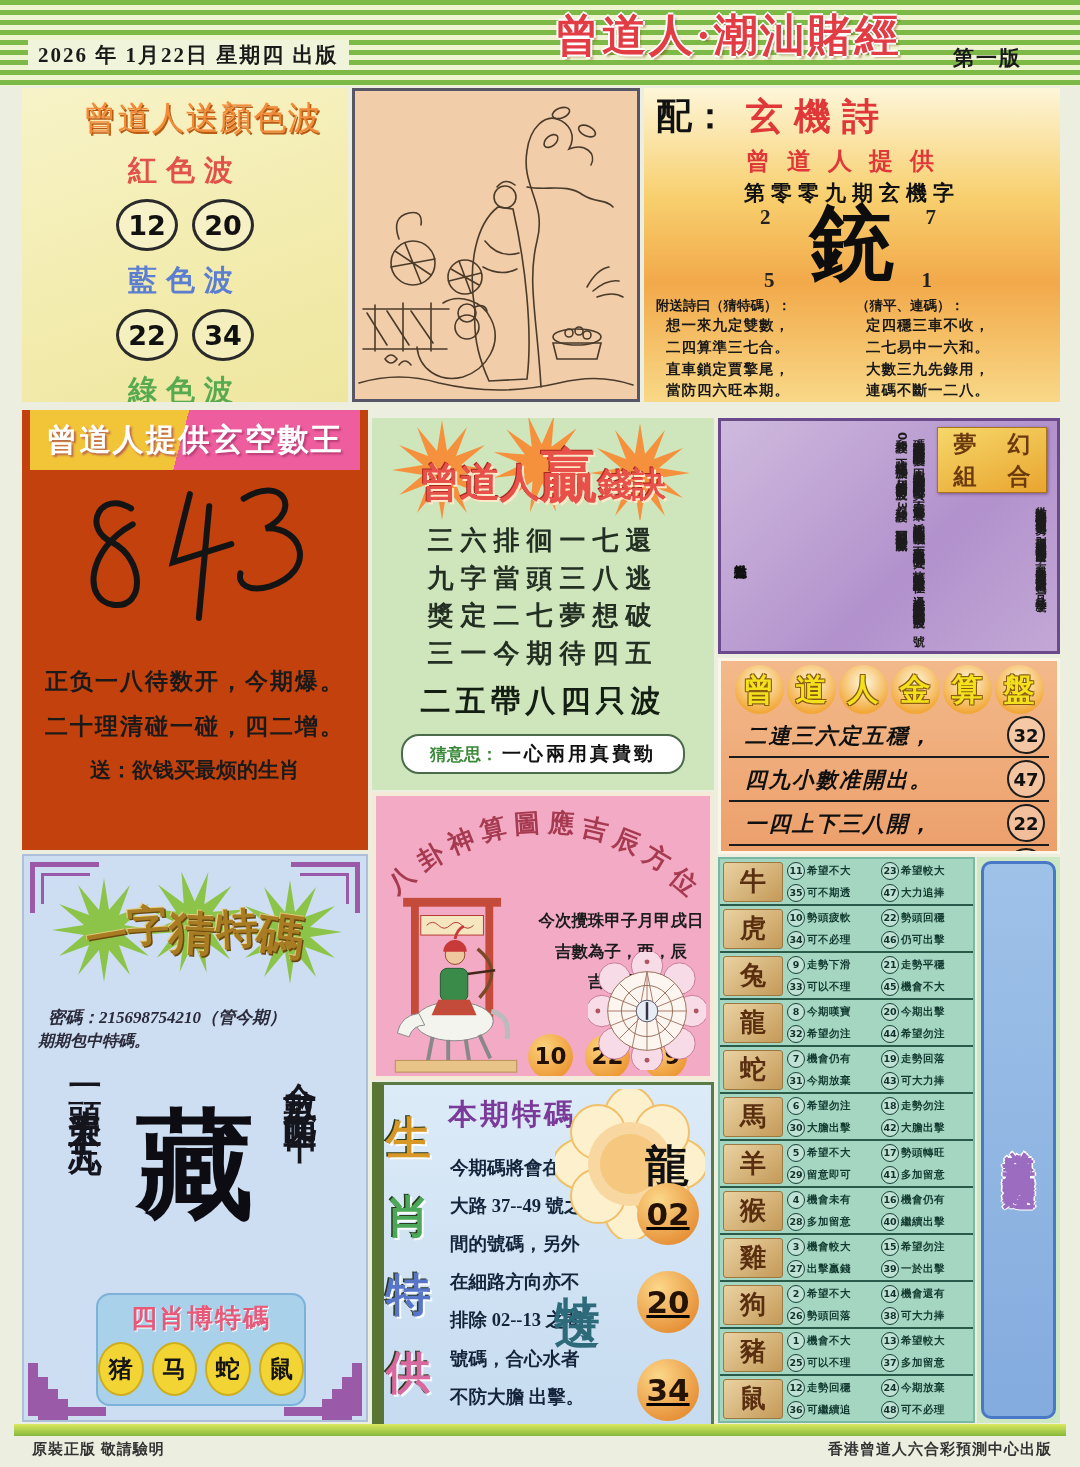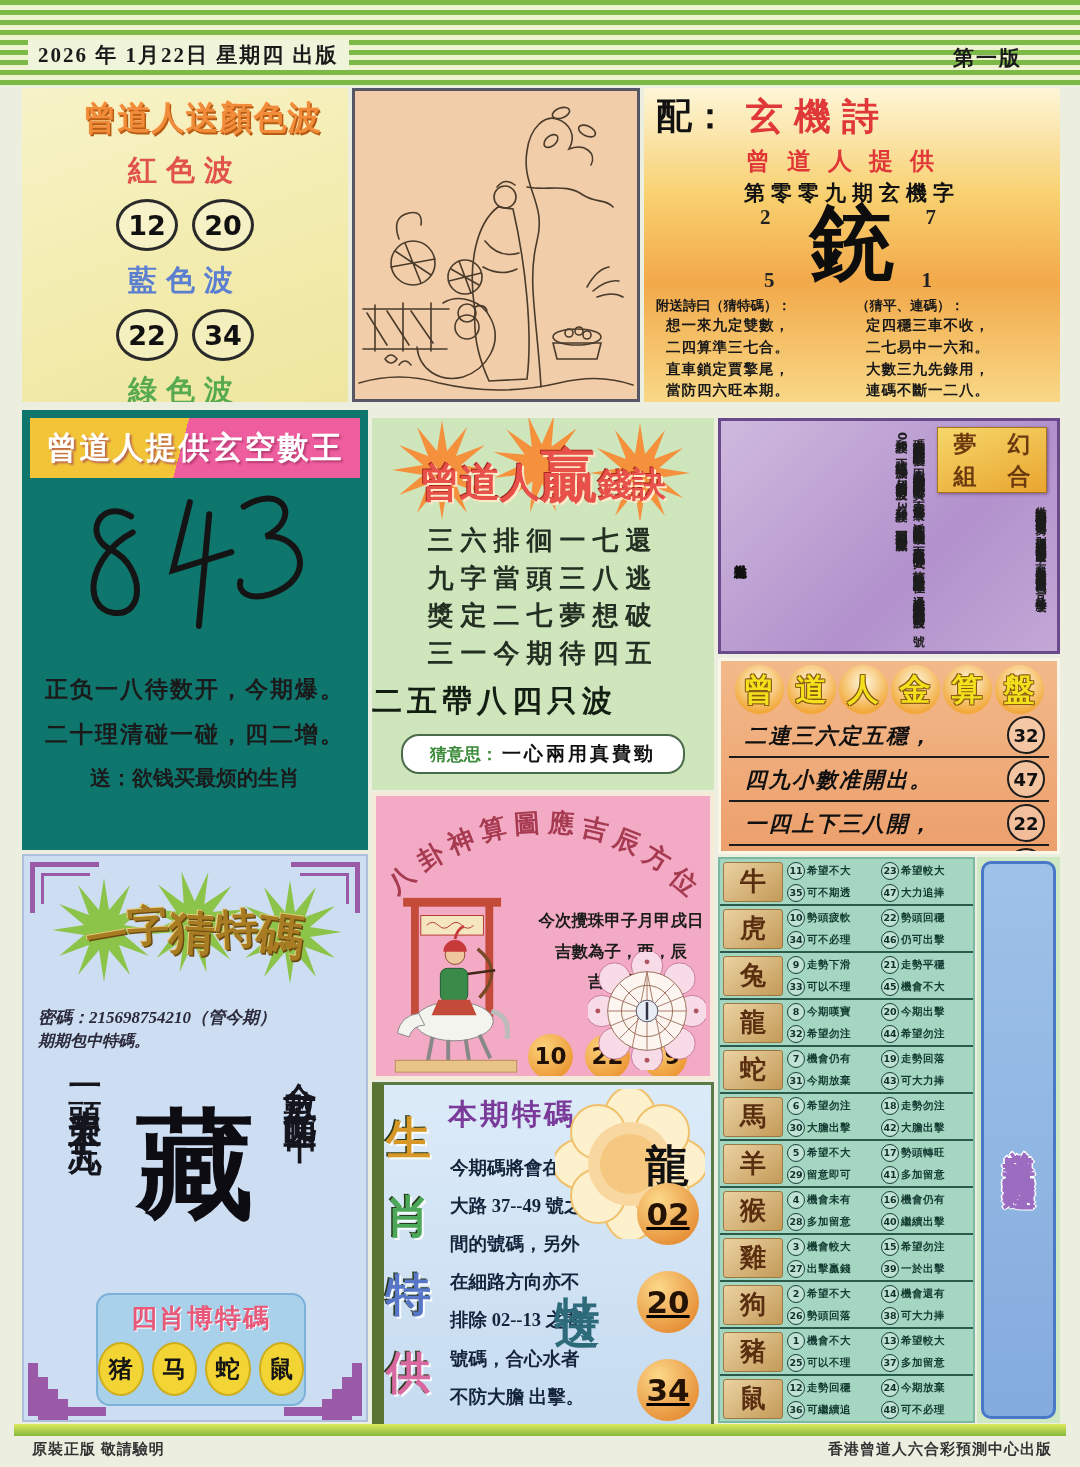--- a/index.html
+++ b/index.html
@@ -13,21 +13,21 @@
   .paper-title{position:absolute;left:555px;top:6px;font-family:"Liberation Serif",serif;
     font-size:44px;font-weight:900;color:#e23c44;letter-spacing:3px;
     text-shadow:-2px 0 #fff,2px 0 #fff,0 -2px #fff,0 2px #fff,3px 3px 2px rgba(120,60,0,.35);}
   .date-line{position:absolute;left:28px;top:40px;font-family:"Liberation Serif",serif;
     font-size:21px;font-weight:700;color:#1a1a1a;background:#f0f4da;padding:1px 10px;letter-spacing:2px;}
   .edition{position:absolute;right:58px;top:44px;font-family:"Liberation Serif",serif;
     font-size:21px;font-weight:700;color:#1a1a1a;letter-spacing:2px;}
 
   
   #wave{left:22px;top:88px;width:326px;height:314px;background:linear-gradient(160deg,#f8f3c8,#f1eaa8 70%,#eee6a0);padding:8px 0 0 0;}
-  .wave-title{text-align:center;font-size:33px;font-weight:700;color:#f08c3a;letter-spacing:1px;
+  .wave-title{text-align:center;font-size:33px;font-weight:400;color:#f08c3a;letter-spacing:1px;
     font-family:"Liberation Serif",serif;
     text-shadow:1.5px 1.5px 0 #b85c14,-1px -1px 0 #ffe8b0;margin-left:35px;}
   .wave-group{width:240px;margin:10px auto 0;}
   .wave-label{font-size:29px;font-weight:900;letter-spacing:9px;font-family:"Liberation Serif",serif;text-align:center;}
   .wave-label.red{color:#e0524a;} .wave-label.blue{color:#5b7ed0;} .wave-label.green{color:#58aa50;}
   .ball-row{display:flex;justify-content:center;gap:14px;margin-top:8px;}
   .wball{width:56px;height:46px;border:3px solid #2a2a2a;border-radius:50%;display:flex;align-items:center;
     justify-content:center;font-size:27px;font-weight:800;color:#111;background:rgba(255,255,255,.25);}
 
   
@@ -49,21 +49,21 @@
   .m-num{position:absolute;font-size:21px;font-weight:700;color:#222;font-family:"Liberation Serif",serif;}
   .m-num.tl{left:104px;top:-2px;} .m-num.tr{right:112px;top:-2px;}
   .m-num.bl{left:108px;bottom:0;} .m-num.br{right:116px;bottom:0;}
   .m-poems{display:flex;gap:8px;margin-top:4px;font-family:"Liberation Serif",serif;color:#191919;}
   .m-col{flex:1;}
   .m-head{font-size:13.5px;font-weight:800;}
   .m-line{font-size:14.5px;font-weight:800;line-height:1.5;padding-left:10px;letter-spacing:1px;}
   .m-foot1{margin-top:3px;font-size:17.5px;font-weight:900;font-family:"Liberation Serif",serif;color:#111;display:flex;gap:14px;}
 
   
-  #pink{left:22px;top:410px;width:346px;height:440px;background:#0f766e;padding:8px 8px;}
+  #pink{left:22px;top:410px;width:346px;height:440px;background:#c2410c;padding:0 8px;}
   .pink-banner{height:60px;display:flex;align-items:center;justify-content:center;
     background:linear-gradient(105deg,#f2c438 46%,#ee5d9d 46%);
     font-size:31px;font-weight:900;color:#fff;letter-spacing:2px;font-family:"Liberation Serif",serif;
     text-shadow:2px 2px 2px rgba(150,40,90,.6);}
   .scribble{display:block;margin:4px auto 0;}
   .pink-lines{margin-top:10px;text-align:center;}
   .pink-line{font-size:23px;font-weight:800;color:#1a1a1a;line-height:1.95;letter-spacing:2px;
     font-family:"Liberation Serif",serif;}
   .pink-gift{margin-top:6px;text-align:center;font-size:21px;font-weight:800;color:#1a1a1a;
     font-family:"Liberation Serif",serif;}
@@ -71,21 +71,21 @@
   
   #green{left:372px;top:418px;width:342px;height:372px;background:#cfe6bd;}
   .win-titlewrap{position:relative;height:102px;}
   .win-stars{position:absolute;left:0;top:0;}
   .win-title{position:absolute;left:0;right:0;top:20px;text-align:center;font-family:"Liberation Serif",serif;
     color:#e8504a;font-weight:900;text-shadow:2px 2px 0 #ffe9c8,-1px -1px 0 #a82820;}
   .win-title .t-sm{font-size:40px;} .win-title .t-big{font-size:58px;} .win-title .t-md{font-size:34px;}
   .win-lines{text-align:center;margin-top:2px;}
   .win-line{font-size:26px;font-weight:900;color:#222f22;letter-spacing:7px;line-height:1.45;
     font-family:"Liberation Serif",serif;}
-  .win-highlight{font-size:30px;font-weight:900;color:#141f14;letter-spacing:5px;
+  .win-highlight{text-align:center;font-size:30px;font-weight:900;color:#141f14;letter-spacing:5px;
     margin-top:8px;font-family:Liberation Mono, monospace;}
   .win-pill{width:280px;margin:12px auto 0;background:#fff;border:2px solid #4a6a4a;border-radius:18px;
     padding:5px 0;text-align:center;font-family:"Liberation Serif",serif;}
   .pill-label{font-size:17px;font-weight:900;color:#3a8a3a;}
   .pill-text{font-size:19px;font-weight:900;color:#111;letter-spacing:3px;}
 
   
   #purple{left:718px;top:418px;width:342px;height:236px;border:3px solid #6a4a8a;
     background:linear-gradient(135deg,#cfbade,#b291cc 60%,#c3a8d6);}
   .dream-titlebox{position:absolute;top:6px;right:10px;width:108px;height:64px;display:flex;flex-wrap:wrap;
@@ -153,21 +153,21 @@
   .oc-titlewrap{position:relative;height:120px;margin-top:14px;}
   .oc-stars{position:absolute;left:18px;top:0;}
   .oc-title{position:absolute;left:0;right:0;top:28px;text-align:center;}
   .oc-title .ch{display:inline-block;font-size:42px;font-weight:900;color:#a87c22;font-family:"Liberation Serif",serif;
     text-shadow:1.5px 1.5px 0 #6a4a10,-1px -1px 0 #e8cc80;}
   .oc-title .ch0{transform:rotate(-10deg) translateY(6px);}
   .oc-title .ch1{transform:rotate(-4deg) translateY(-5px);}
   .oc-title .ch2{transform:rotate(3deg) translateY(4px);font-size:47px;}
   .oc-title .ch3{transform:rotate(-3deg) translateY(-2px);}
   .oc-title .ch4{transform:rotate(8deg) translateY(7px);font-size:47px;}
-  .oc-code1{margin:16px 0 0 14px;font-size:17px;font-weight:800;color:#2a2a3a;font-family:"Liberation Serif",serif;font-style:italic;}
+  .oc-code1{margin:16px 0 0 24px;font-size:17px;font-weight:800;color:#2a2a3a;font-family:"Liberation Serif",serif;font-style:italic;}
   .oc-code2{margin:2px 0 0 14px;font-size:16px;font-weight:800;color:#2a2a3a;font-family:"Liberation Serif",serif;font-style:italic;}
   .oc-left-vert{position:absolute;left:38px;top:212px;height:250px;font-size:33px;font-weight:800;color:#15151d;
     font-family:"Liberation Serif",serif;letter-spacing:8px;}
   .oc-right-vert{position:absolute;right:44px;top:200px;height:250px;font-size:33px;font-weight:800;color:#15151d;
     font-family:"Liberation Serif",serif;letter-spacing:8px;}
   .oc-big{position:absolute;left:0;right:0;top:252px;text-align:center;font-size:118px;font-weight:900;color:#0c0c12;
     font-family:"Liberation Serif",serif;line-height:1;}
   .four-box{position:absolute;left:72px;bottom:14px;width:206px;background:#a9d1ea;border:2px solid #7cb2d8;
     border-radius:14px;padding:6px 0 8px;}
   .four-title{text-align:center;font-size:26px;font-weight:900;color:#e85878;letter-spacing:2px;
@@ -226,20 +226,21 @@
     font-family:"Liberation Serif",serif;letter-spacing:1px;}
   .footer-right{position:absolute;right:28px;top:1440px;font-size:15px;font-weight:800;color:#333;
     font-family:"Liberation Serif",serif;letter-spacing:1px;}
 </style>
 </head>
 <body>
 
 <div class="page">
 
   <div class="header">
+    <div class="paper-title">曾道人·潮汕賭經</div>
     <div class="date-line">2026 年 1月22日 星期四 出版</div>
     <div class="edition">第一版</div>
   </div>
 
   <div class="panel" id="wave">
     <div class="wave-title">曾道人送顏色波</div>
     <div class="wave-group">
       <div class="wave-label red">紅色波</div>
       <div class="ball-row">
         <span class="wball">12</span>

